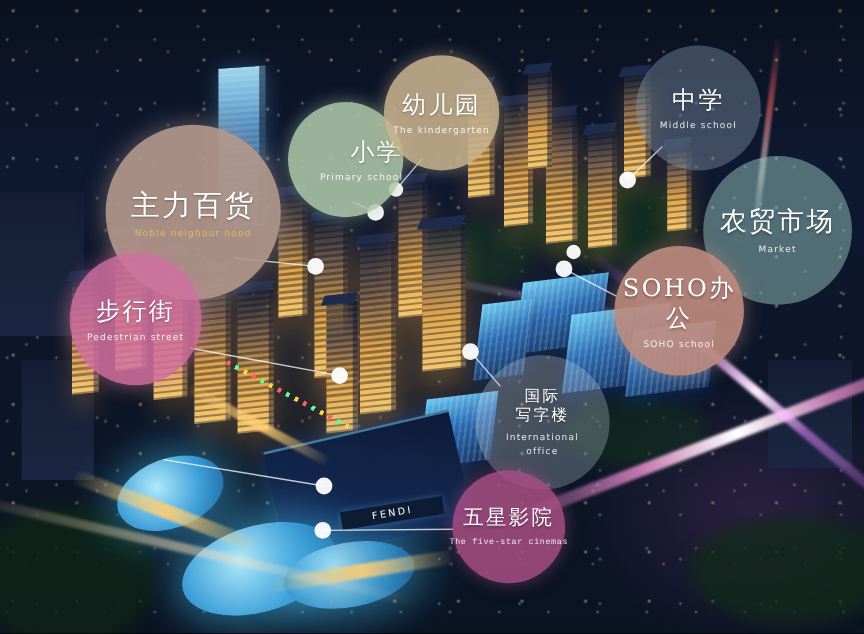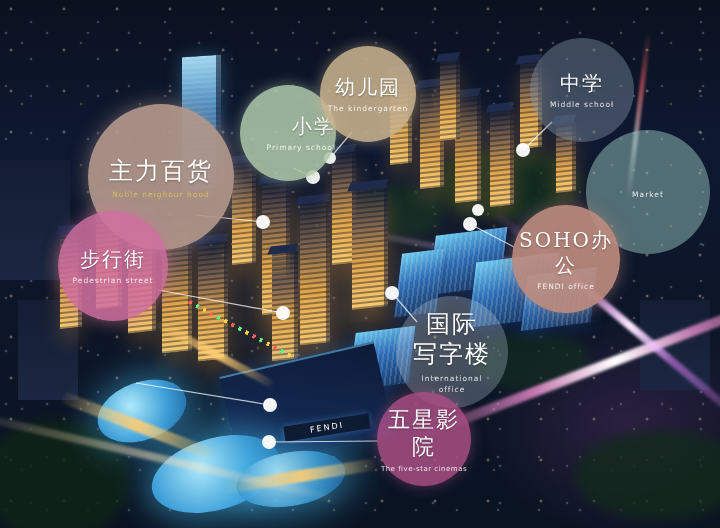--- a/index.html
+++ b/index.html
@@ -105,25 +105,25 @@
   .b0 .en{color:#d9bd5e;}
   .b1{left:240px;top:85px;width:96px;height:96px;background:rgba(174,199,168,.88);box-shadow:0 0 14px rgba(174,199,168,.5);align-items:flex-end;}
   .b2{left:320px;top:46px;width:96px;height:96px;background:rgba(201,179,142,.88);box-shadow:0 0 14px rgba(201,179,142,.5);}
   .b3{left:530px;top:38px;width:104px;height:104px;background:rgba(130,150,170,.42);}
   .b4{left:586px;top:130px;width:124px;height:124px;background:rgba(150,196,190,.5);}
   .b4 .zh{font-size:22px;}
   .b5{left:512px;top:205px;width:108px;height:108px;background:rgba(189,139,126,.92);box-shadow:0 0 16px rgba(189,139,126,.5);align-items:center;}
   .b6{left:58px;top:211px;width:110px;height:110px;background:rgba(208,111,160,.85);box-shadow:0 0 16px rgba(208,111,160,.5);}
   .b7{left:22px;top:297px;width:122px;height:122px;background:rgba(205,145,160,.5);}
   .b8{left:396px;top:296px;width:112px;height:112px;background:rgba(200,218,232,.28);}
-  .b8 .zh{font-size:24px;white-space:pre-line;}
+  .b8 .zh{font-size:13px;white-space:pre-line;}
   .b8 .en{white-space:normal;width:70px;line-height:1.5;}
   .b9{left:377px;top:392px;width:94px;height:94px;background:rgba(169,79,133,.85);box-shadow:0 0 14px rgba(169,79,133,.5);}
-  .b9 .zh{font-size:22px;text-align:center;}
-  .b9 .en{font-size:7px;letter-spacing:.5px;}
+  .b9 .zh{font-size:17px;text-align:center;}
+  .b9 .en{font-size:7px;letter-spacing:.5px;font-family:Liberation Mono, monospace;}
 </style>
 </head>
 <body>
 
 <div class="scene">
 
   <div class="glow glow-warm"></div>
   <div class="glow glow-cyan"></div>
   <div class="glow glow-pink"></div>
 
@@ -218,25 +218,26 @@
   </div>
   <div class="bubble b2">
     <div class="zh">幼儿园</div>
     <div class="en">The kindergarten</div>
   </div>
   <div class="bubble b3">
     <div class="zh">中学</div>
     <div class="en">Middle school</div>
   </div>
   <div class="bubble b4">
+    <div class="zh">农贸市场</div>
     <div class="en">Market</div>
   </div>
   <div class="bubble b5">
     <div class="zh">SOHO办公</div>
-    <div class="en">FENDI office</div>
+    <div class="en">SOHO school</div>
   </div>
   <div class="bubble b6">
     <div class="zh">步行街</div>
     <div class="en">Pedestrian street</div>
   </div>
   <div class="bubble b8">
     <div class="zh">国际
 写字楼</div>
     <div class="en">International office</div>
   </div>

